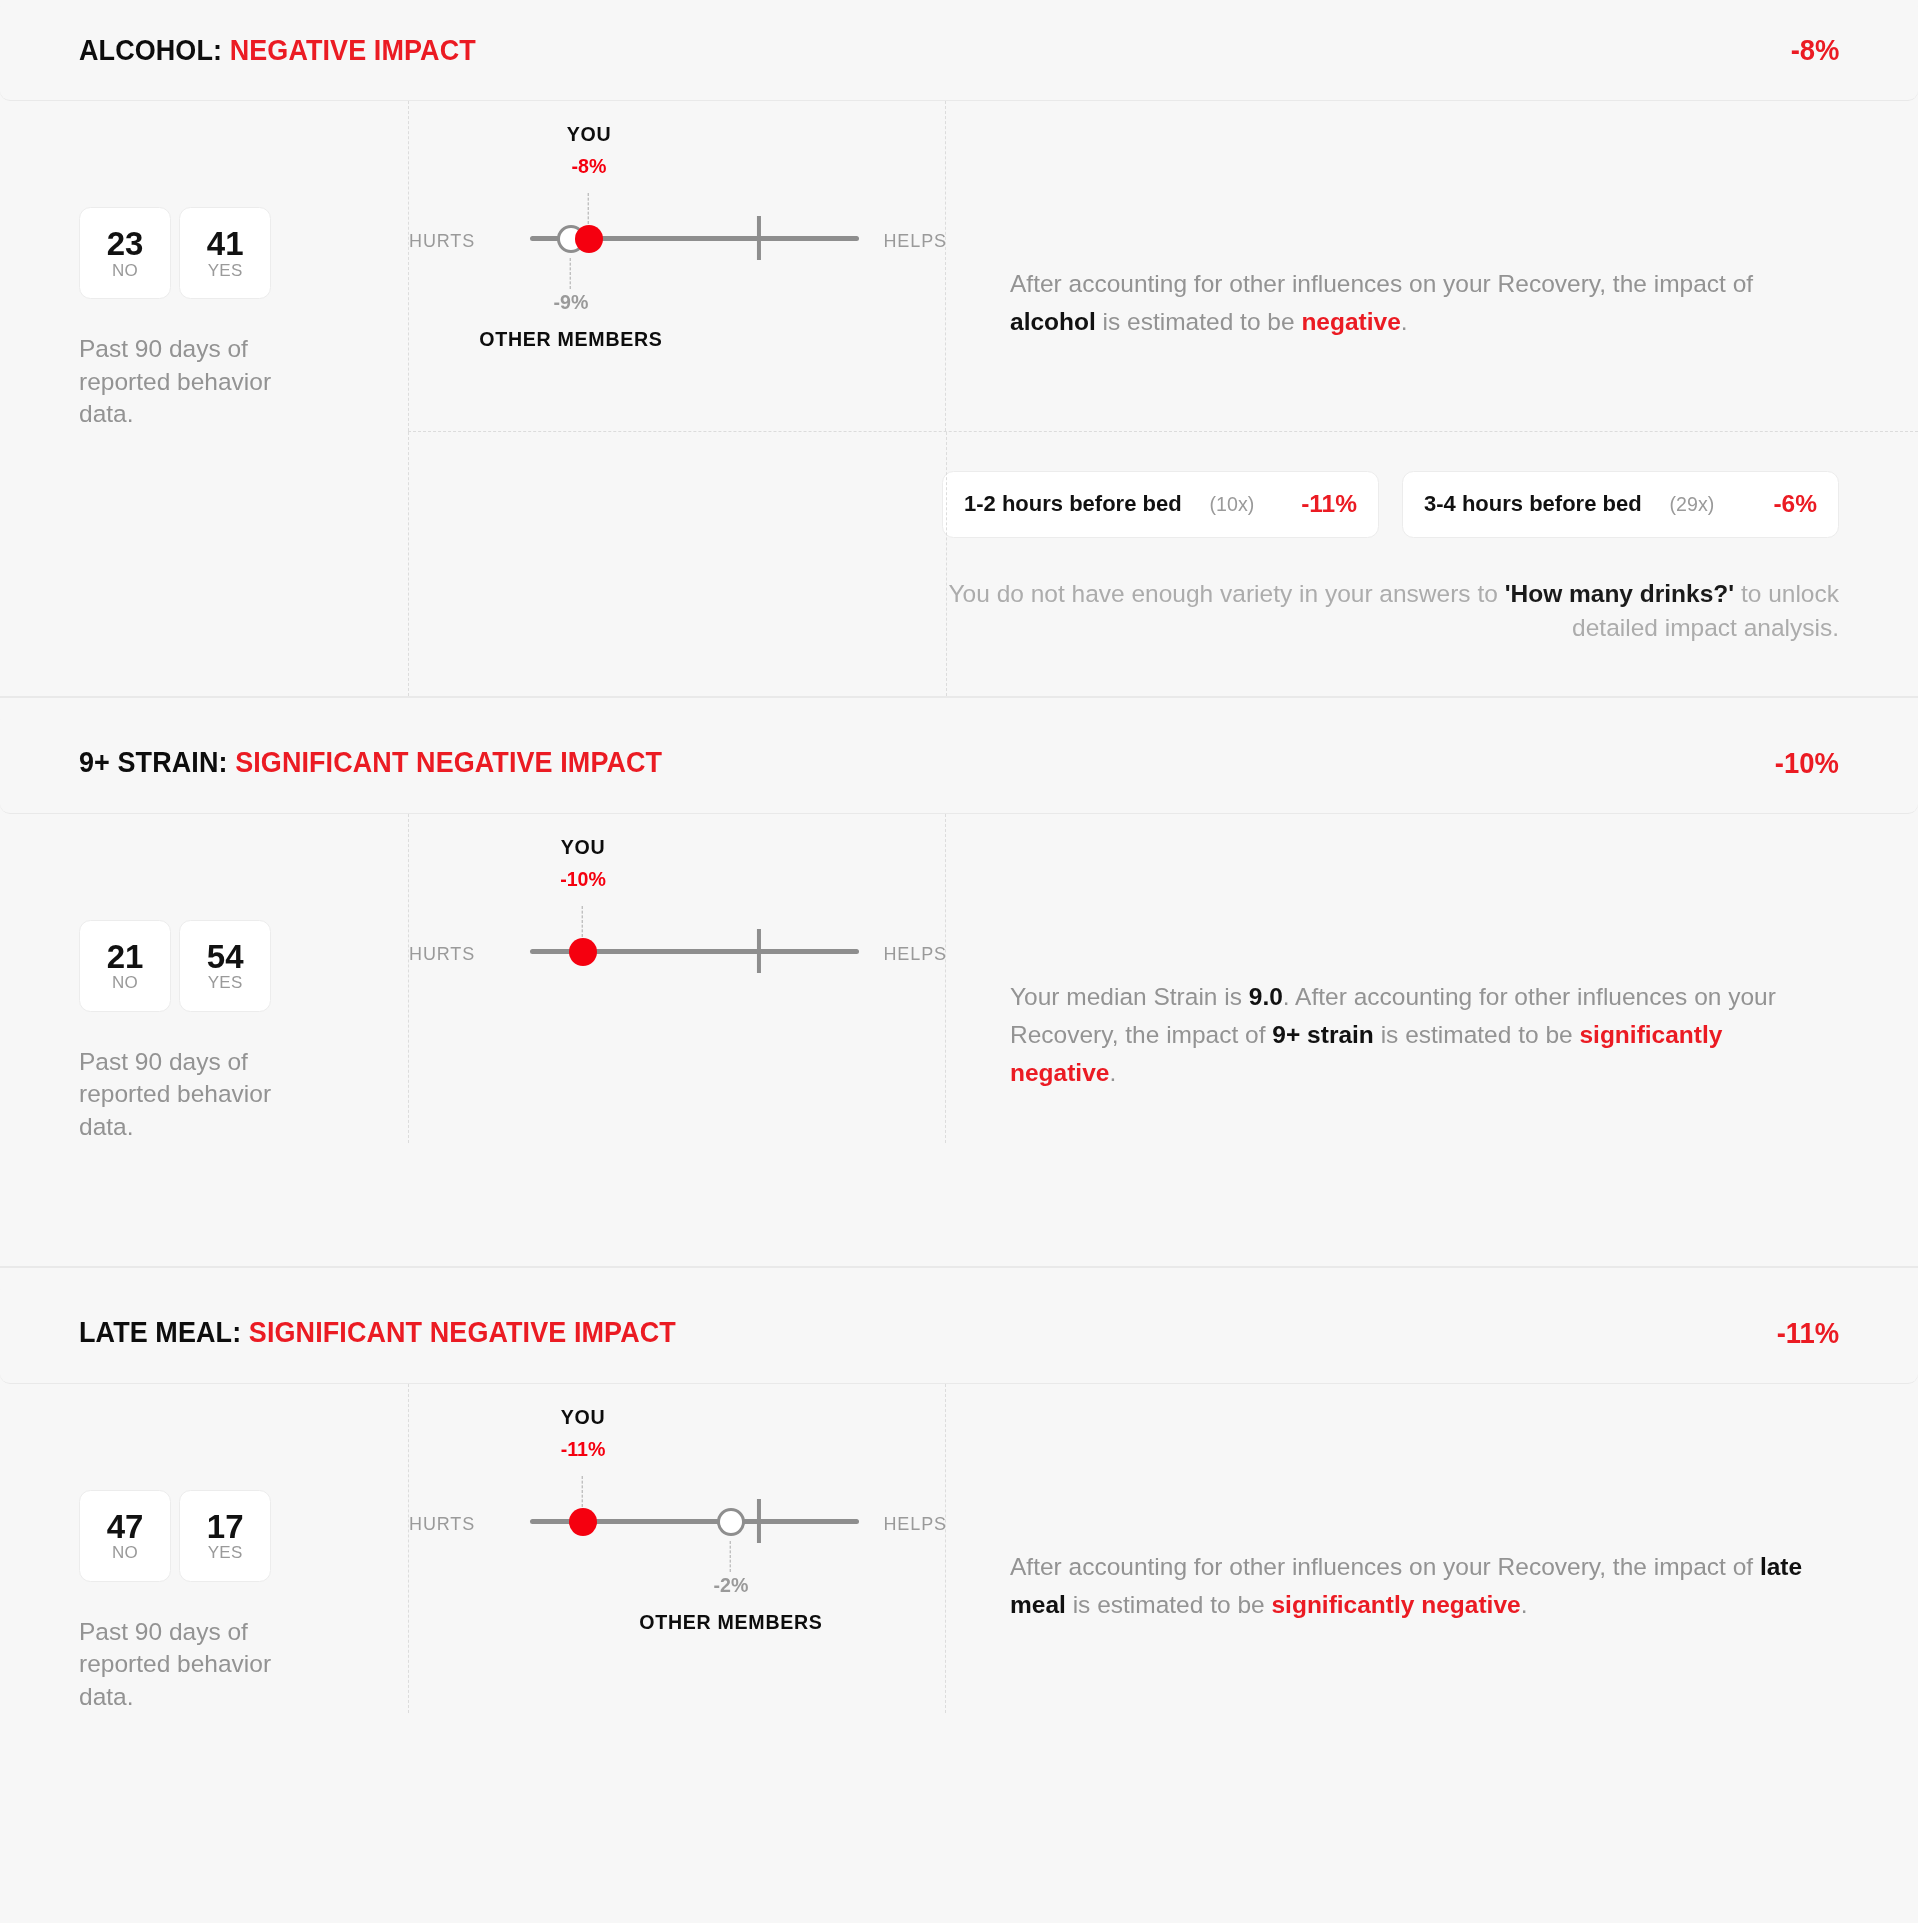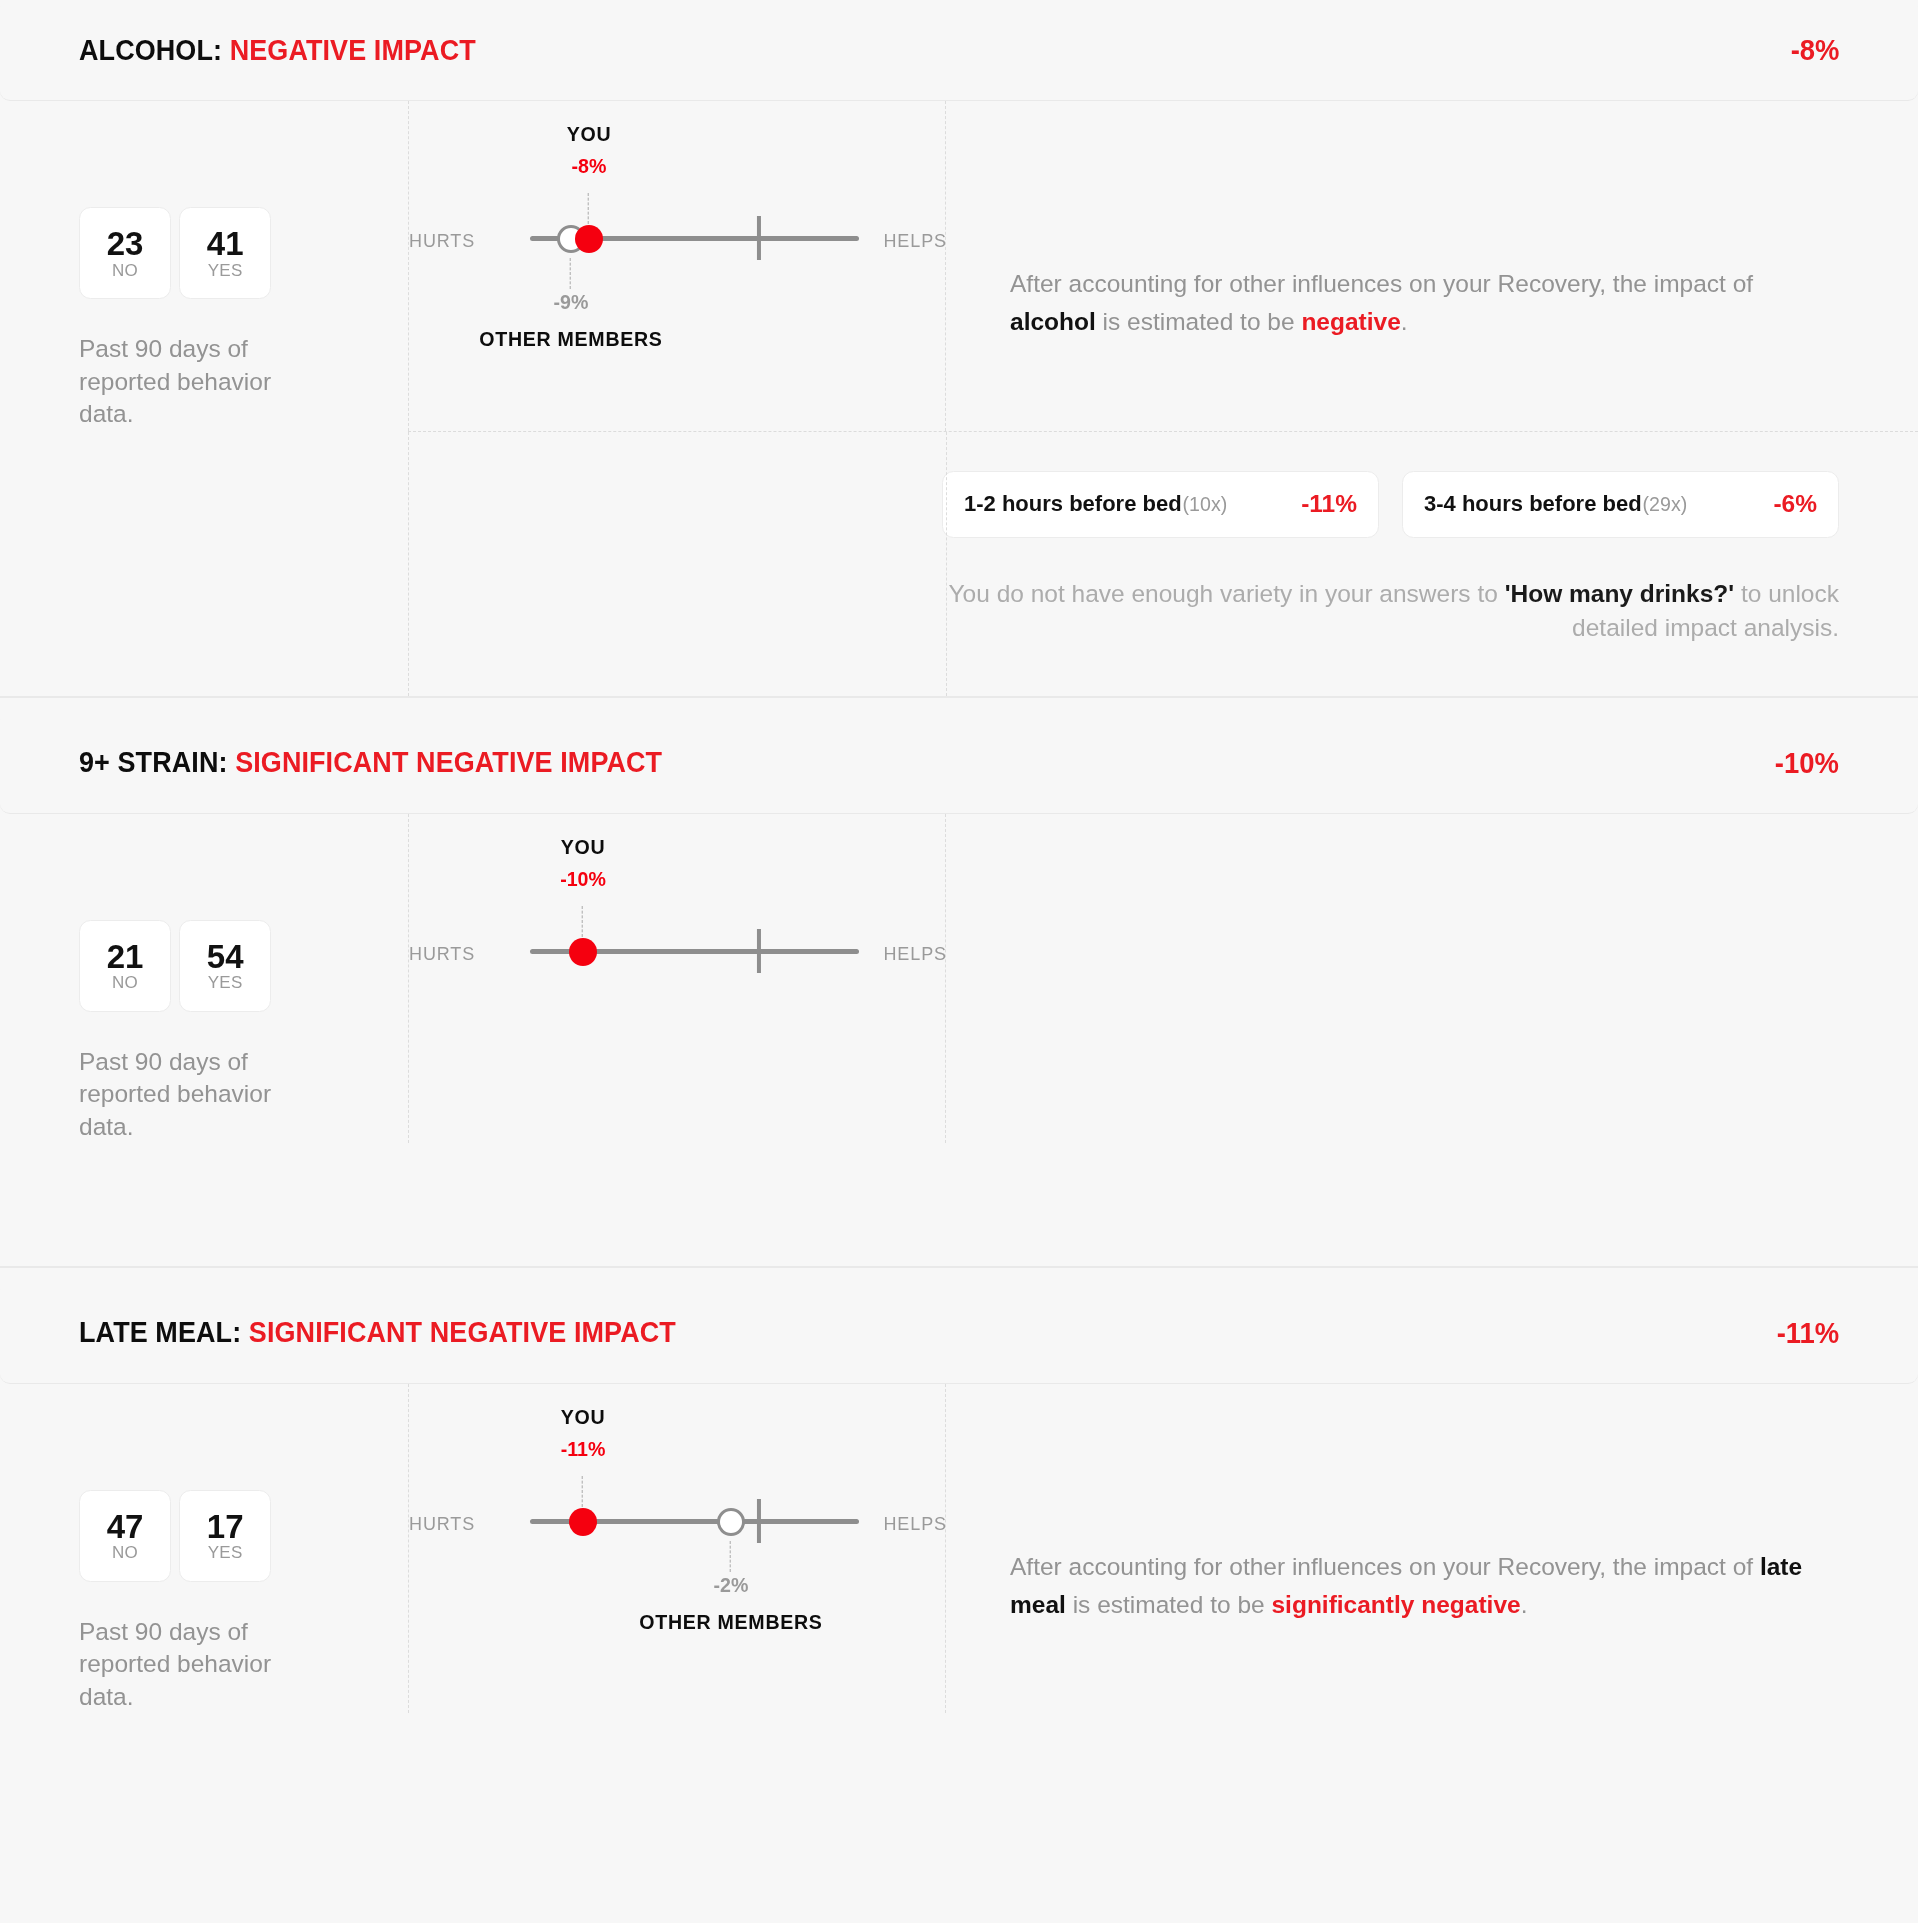--- a/index.html
+++ b/index.html
@@ -281,21 +281,21 @@
     background: #ffffff;
     border: 1.6px solid #ececec;
     border-radius: 11.5px;
     height: 67px;
     box-sizing: border-box;
     display: flex;
     align-items: center;
     justify-content: space-between;
     padding: 0 21px;
   }
-  .tc-left { display: flex; align-items: baseline; gap: 1px; }
+  .tc-left { display: flex; align-items: baseline; gap: 28px; }
   .tc-label { font-size: 22px; font-weight: 700; color: #111111; }
   .tc-count { font-size: 19.6px; font-weight: 500; color: #9a9a9a; }
   .tc-pct { font-size: 24.5px; font-weight: 700; color: #eb1b23; }
 
   .timing-note {
     padding: 39px 79px 51px 534px;
     font-size: 24.5px;
     color: #acacac;
     font-weight: 500;
     text-align: right;
@@ -435,20 +435,25 @@
             <div class="you-block" style="left: 174px;">
               <div class="you-title">YOU</div>
               <div class="you-val">-10%</div>
             </div>
             <div class="you-stem" style="left: 174px;"></div>
             <div class="dot-you" style="left: 174px;"></div>
           </div>
         </div>
       </div>
 
+      <div class="col-right">
+        <div class="desc">
+          <span>Your median Strain is </span><b>9.0</b><span>. After accounting for other influences on your Recovery, the impact of </span><b>9+ strain</b><span> is estimated to be </span><span class="red">significantly negative</span><span>.</span>
+        </div>
+      </div>
     </div>
     <div class="body-pad"></div>
     <div class="sec-bottom-rule"></div>
   </div>
 
   <div class="section">
 
     <div class="sec-header">
       <div class="sec-title">
         <span>LATE MEAL:</span>

